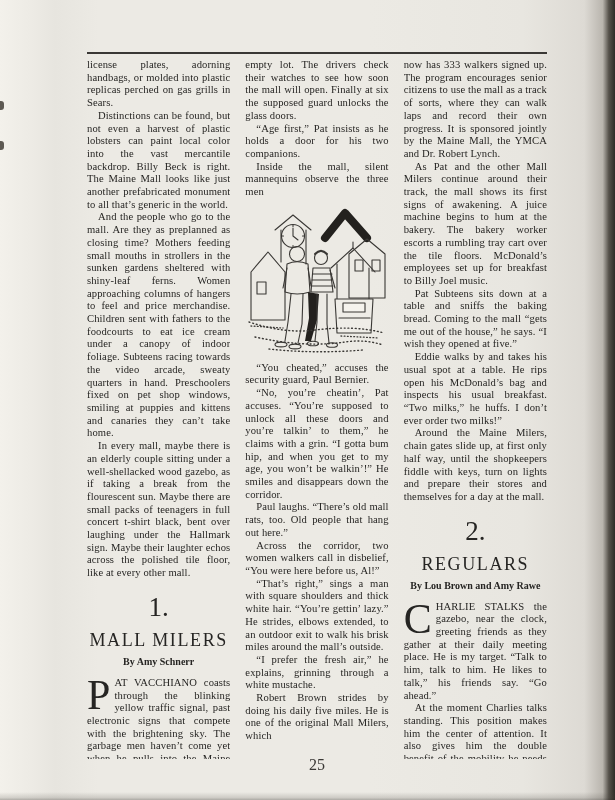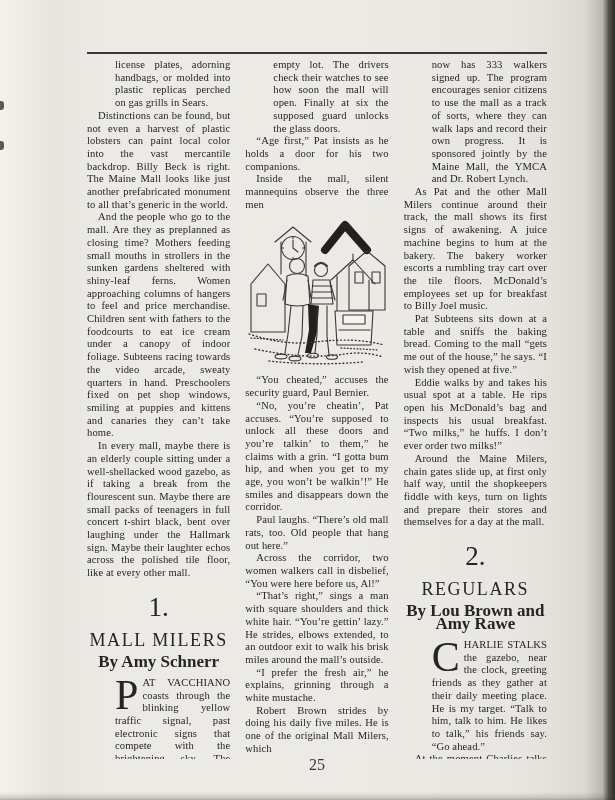--- a/index.html
+++ b/index.html
@@ -34,32 +34,32 @@
 
   .cols { display: flex; gap: 15px; }
   .col { width: 143.33px; height: 700px; overflow: hidden; }
 
   p.body-text {
     margin: 0; text-align: justify;
     font-size: 10.6px; line-height: 12.7px;
     color: #262523; text-indent: 11px;
     letter-spacing: 0.1px;
   }
-  p.noindent { text-indent: 0; margin-left: 28px; }
+  p.noindent { text-indent: 0; }
 
   .section-num {
     text-align: center; font-size: 27px; color: #262523;
     margin: 13px 0 9px 0; line-height: 28px;
   }
   .section-title {
     text-align: center; font-size: 18px; letter-spacing: 1.6px;
     color: #262523; margin: 8px 0 5px 0; line-height: 20px; white-space: nowrap;
   }
   .byline {
-    text-align: center; font-size: 17px; font-weight: bold;
+    text-align: center; font-size: 10px; font-weight: bold;
     color: #262523; margin: 0 0 9px 0; line-height: 13px;
   }
   .dropcap {
     float: left; font-size: 42px; line-height: 33px;
     padding: 2px 4px 0 0; color: #262523;
   }
 
   .illustration {
     width: 143px; height: 152px; margin: 3px 0 4px 0;
   }

